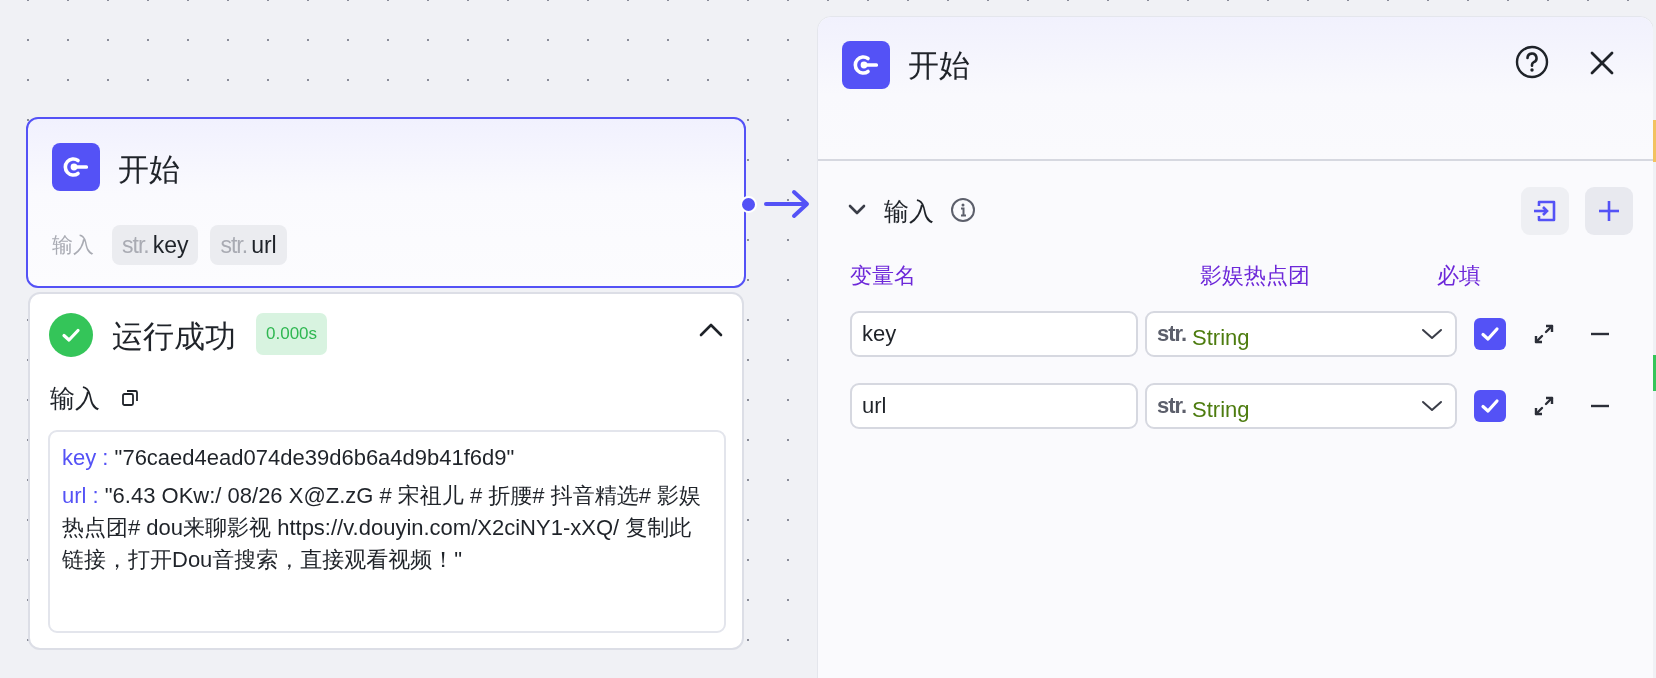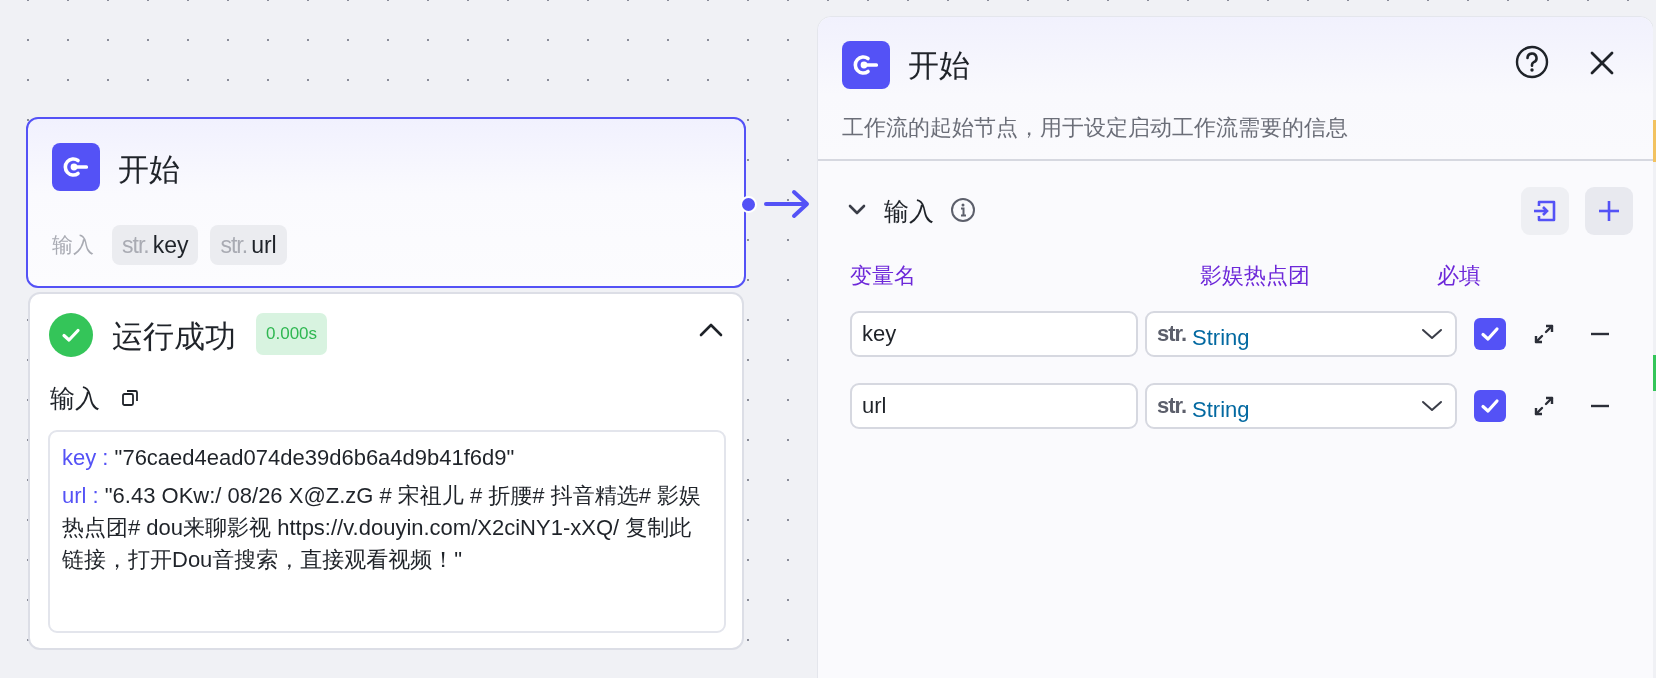--- a/index.html
+++ b/index.html
@@ -107,21 +107,21 @@
     border: 2px solid #d6d8e0; border-radius: 9px; background: #fff;
     font-size: 22px; color: #1f2329; padding: 0 10px; display: flex; align-items: center;
     font-family: "Liberation Sans", sans-serif;
   }
   .var-type {
     position: absolute; left: 327px; top: 0; width: 312px; height: 46px;
     border: 2px solid #d6d8e0; border-radius: 9px; background: #fff;
     display: flex; align-items: center; padding: 0 10px; font-size: 22px; cursor: pointer;
   }
   .var-type .type-prefix { color: #5c5f6b; margin-right: 6px; font-weight: bold; letter-spacing: -1px; }
-  .var-type .type-label { color: #0369a1; margin-top: 8px; }
+  .var-type .type-label { color: #4d7c0f; margin-top: 8px; }
   .var-type .type-chevron { position: absolute; right: 12px; top: 14px; }
   .var-check {
     position: absolute; left: 656px; top: 7px; width: 32px; height: 32px; border-radius: 6px;
     background: #5452f6; display: flex; align-items: center; justify-content: center; cursor: pointer;
   }
   .var-expand { position: absolute; left: 714px; top: 11px; cursor: pointer; }
   .var-remove { position: absolute; left: 770px; top: 11px; cursor: pointer; }
 
   .edge-sliver { position: absolute; left: 1653px; top: 0; width: 3px; height: 678px; background: #f0f1f5; }
   .edge-sliver .y { position: absolute; top: 120px; width: 3px; height: 42px; background: #f2c260; }
@@ -204,21 +204,20 @@
         <path d="M13.5 14 A4.5 4.5 0 1 1 19.5 18.3 C18.5 18.8 18 19.5 18 20.8 V21.8" fill="none" stroke="#1f2329" stroke-width="2.6" stroke-linecap="round"></path>
         <circle cx="18" cy="26" r="1.7" fill="#1f2329"></circle>
       </svg>
     </div>
     <div class="panel-close">
       <svg width="28" height="28" viewBox="0 0 28 28">
         <line x1="4" y1="4" x2="24" y2="24" stroke="#1f2329" stroke-width="2.8" stroke-linecap="round"></line>
         <line x1="24" y1="4" x2="4" y2="24" stroke="#1f2329" stroke-width="2.8" stroke-linecap="round"></line>
       </svg>
     </div>
-    <div class="panel-desc">工作流的起始节点，用于设定启动工作流需要的信息</div>
   </div>
 
   <div class="section-chevron">
     <svg width="22" height="16" viewBox="0 0 22 16">
       <polyline points="4,4 11,11 18,4" fill="none" stroke="#3a3d48" stroke-width="2.6" stroke-linecap="round" stroke-linejoin="round"></polyline>
     </svg>
   </div>
   <div class="section-title">输入</div>
   <div class="section-info">
     <svg width="26" height="26" viewBox="0 0 26 26">

